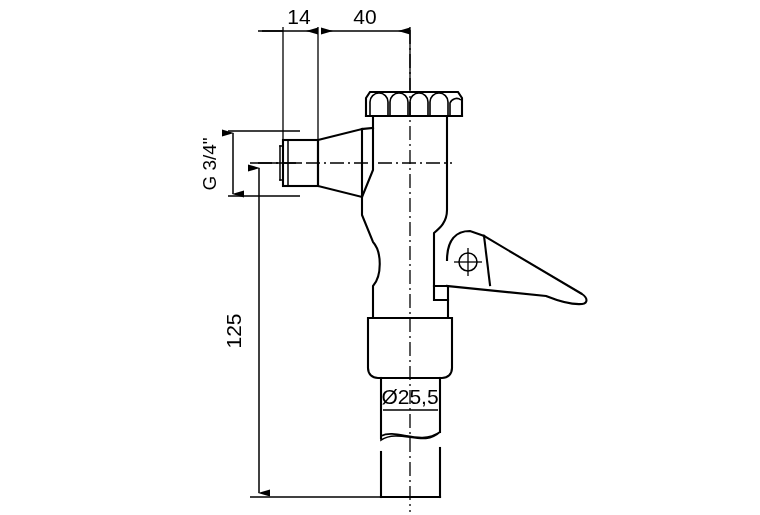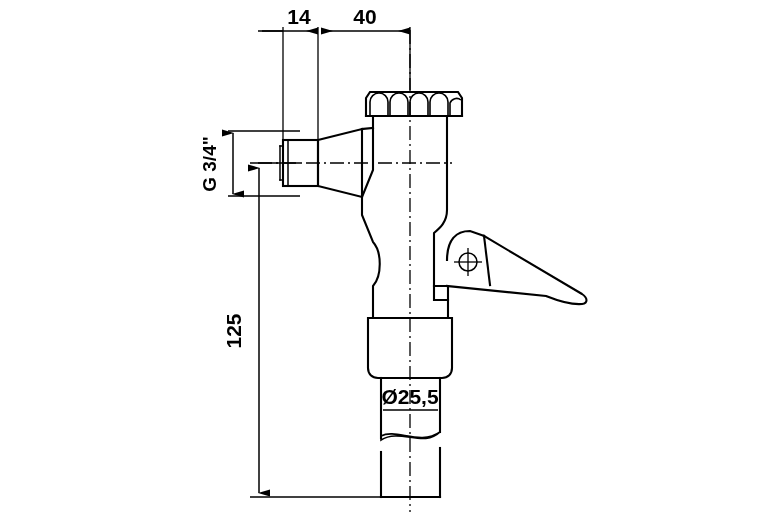--- a/index.html
+++ b/index.html
@@ -9,21 +9,20 @@
   }
   body {
     font-family: "Liberation Sans", sans-serif;
   }
   #drawing-root {
     position: relative;
     width: 760px;
     height: 515px;
     background: #ffffff;
     overflow: hidden;
-    font-weight: bold;
   }
   #drawing-svg {
     position: absolute;
     left: 0;
     top: 0;
     width: 760px;
     height: 515px;
     display: block;
   }
   .dim-text {

